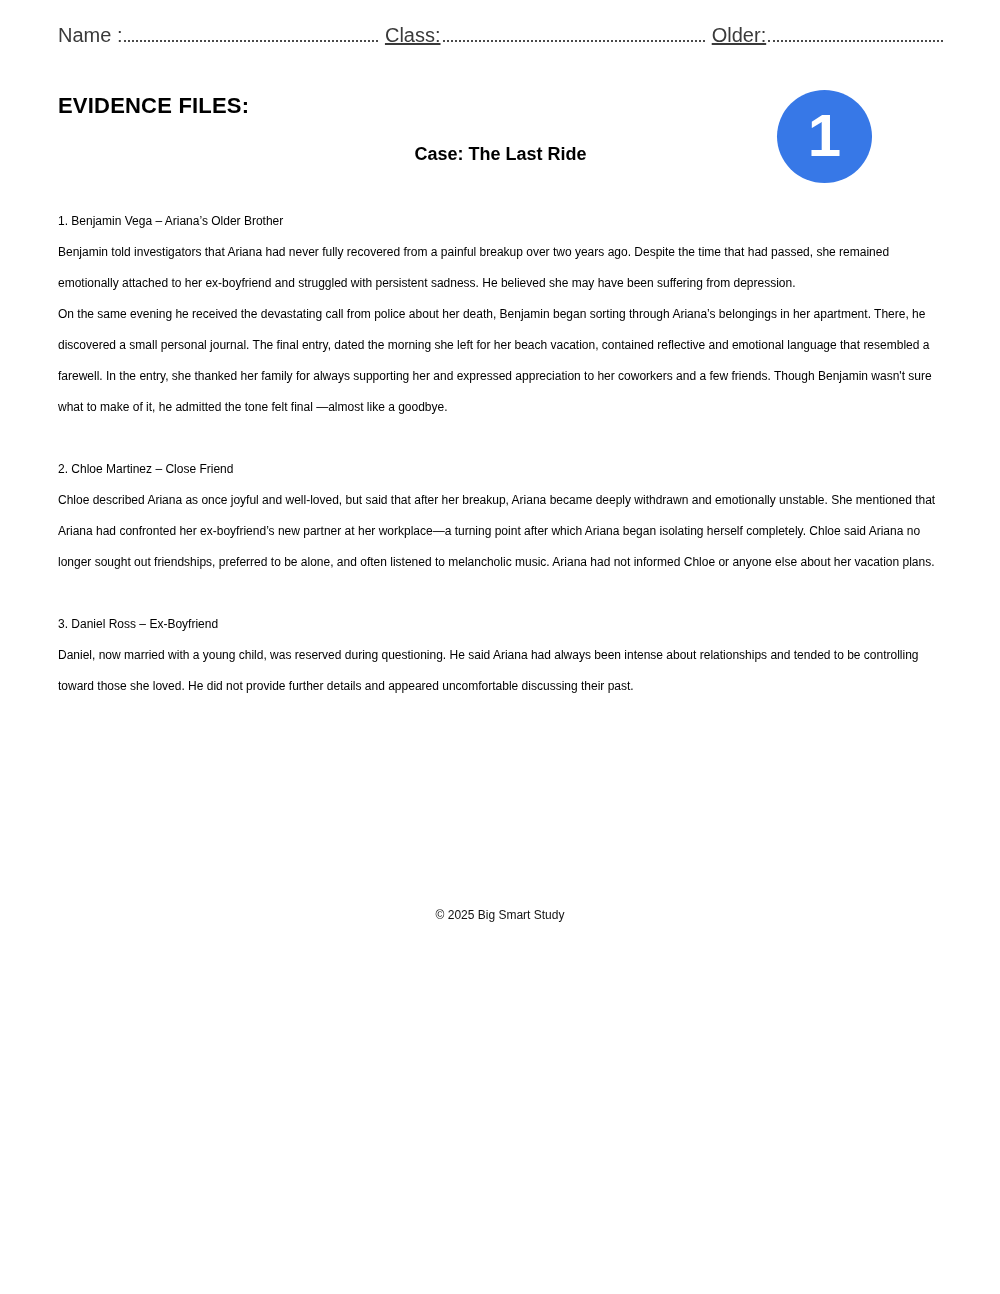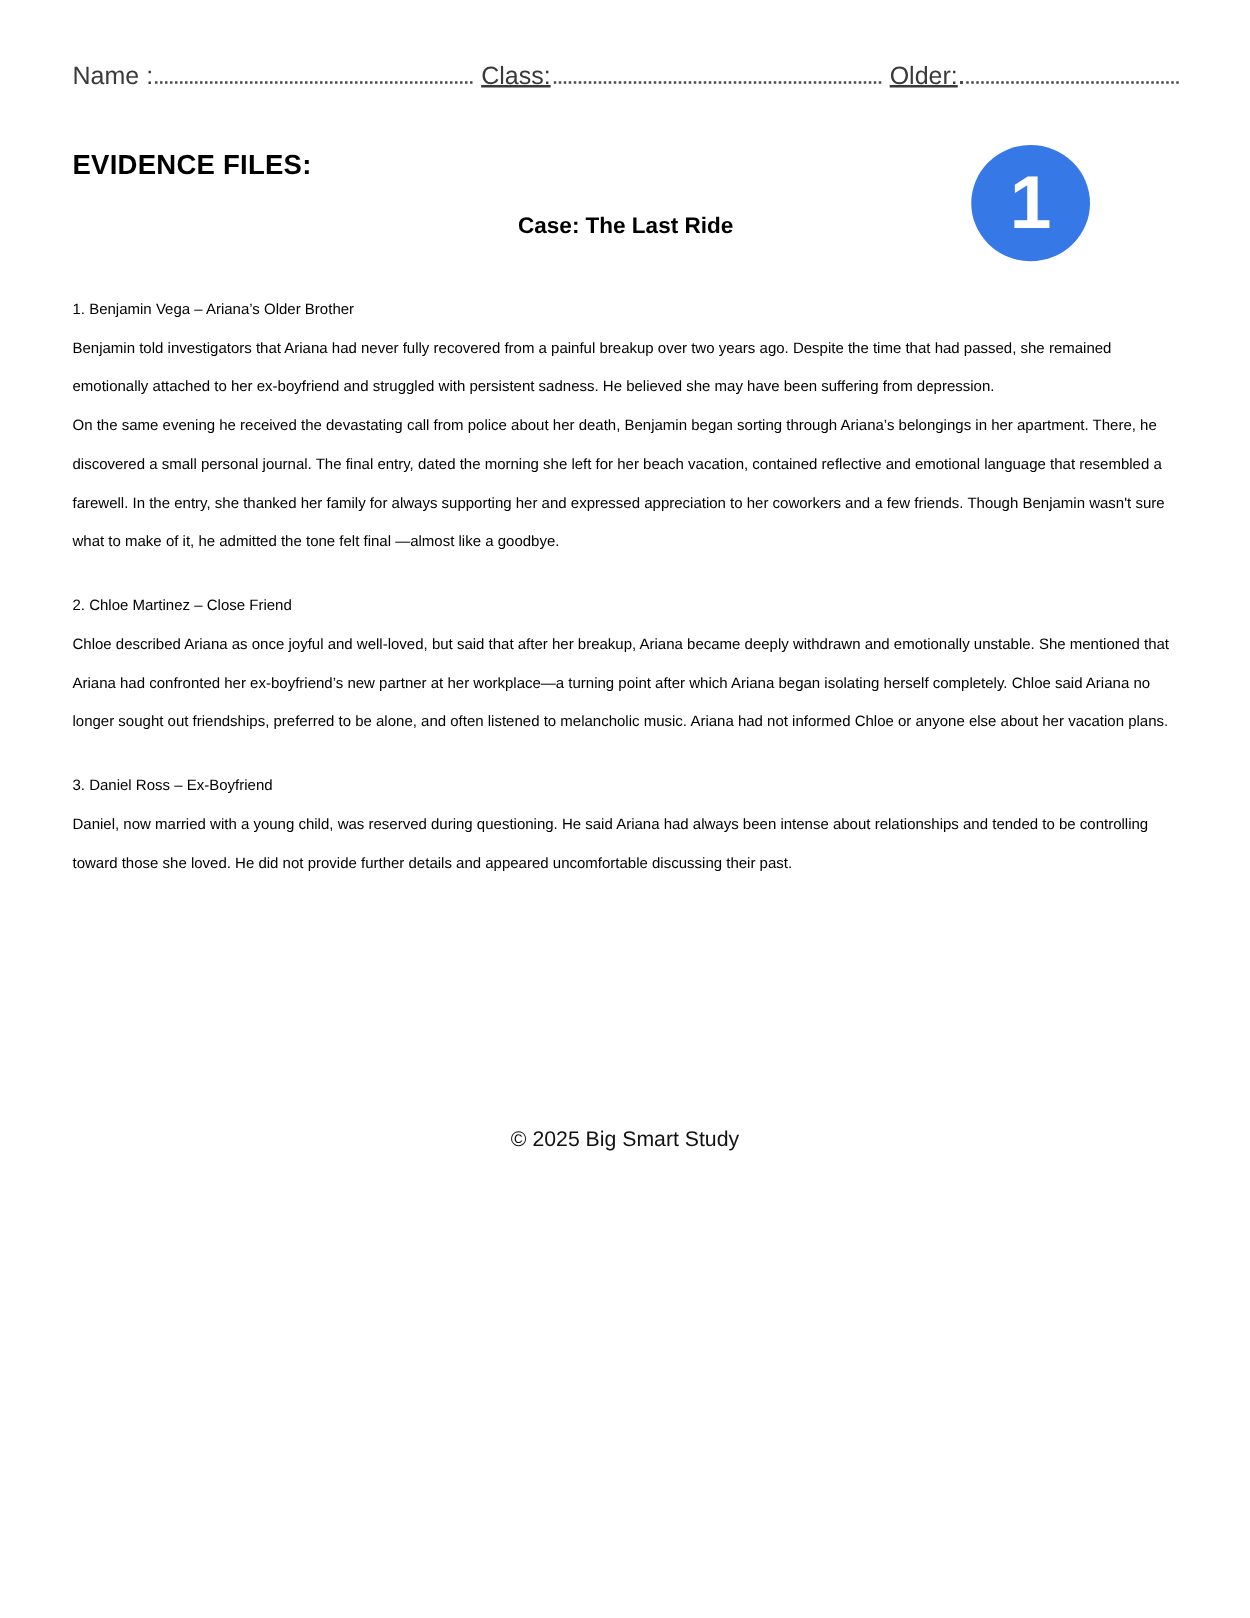--- a/index.html
+++ b/index.html
@@ -10,21 +10,21 @@
   body {
     width: 1000px;
     height: 1294px;
     position: relative;
     font-family: "Liberation Sans", sans-serif;
     color: #000000;
     overflow: hidden;
   }
   .page {
     position: relative;
-    padding: 50px 57px 0 58px;
+    padding: 24px 57px 0 58px;
     box-sizing: border-box;
     width: 1000px;
     height: 974px;
   }
 
   
   .meta-row {
     display: flex;
     align-items: baseline;
     font-size: 20px;
@@ -84,33 +84,33 @@
   }
 
   
   .content {
     margin-top: 41px;
     font-size: 12px;
     line-height: 31px;
     max-width: 890px;
   }
   .testimony { margin: 0; }
-  .testimony + .testimony { margin-top: 20px; }
+  .testimony + .testimony { margin-top: 31px; }
   .t-head { margin: 0; }
   .t-body { margin: 0; }
   .t-body + .t-body { }
 
   
   .footer {
     position: absolute;
     left: 0;
     right: 0;
     bottom: 52px;
     text-align: center;
-    font-size: 17px;
+    font-size: 12px;
     color: #111111;
   }
 </style>
 </head>
 <body>
 
 <div class="page">
 
   <div class="meta-row">
     <span class="meta-label">Name :</span>

